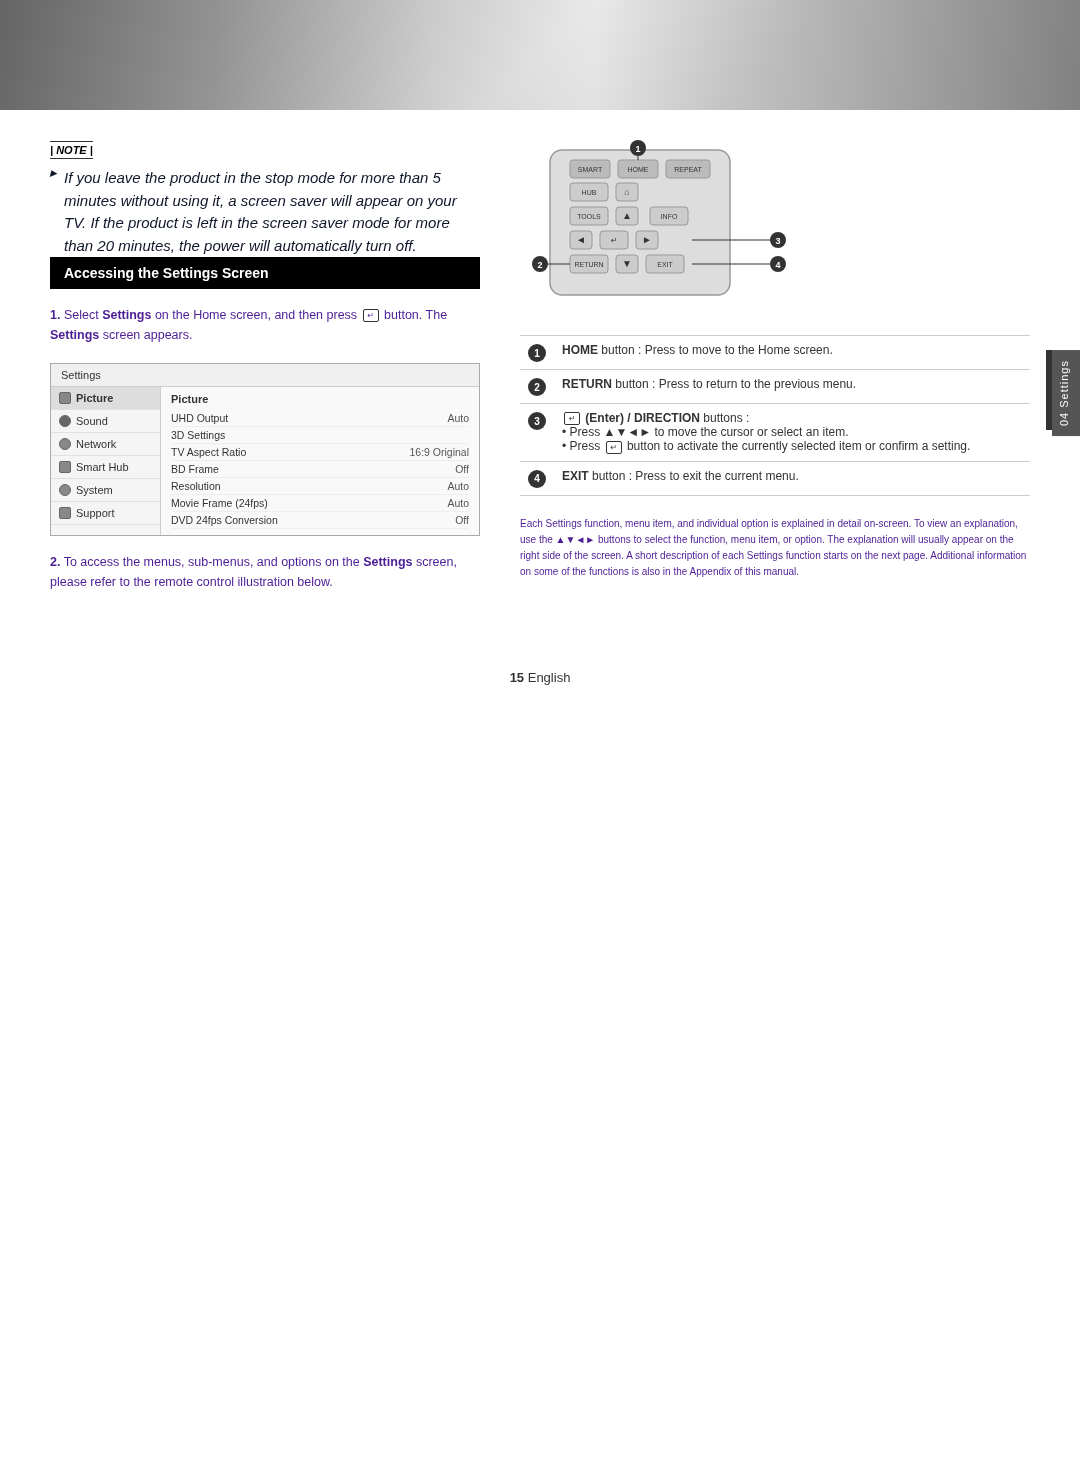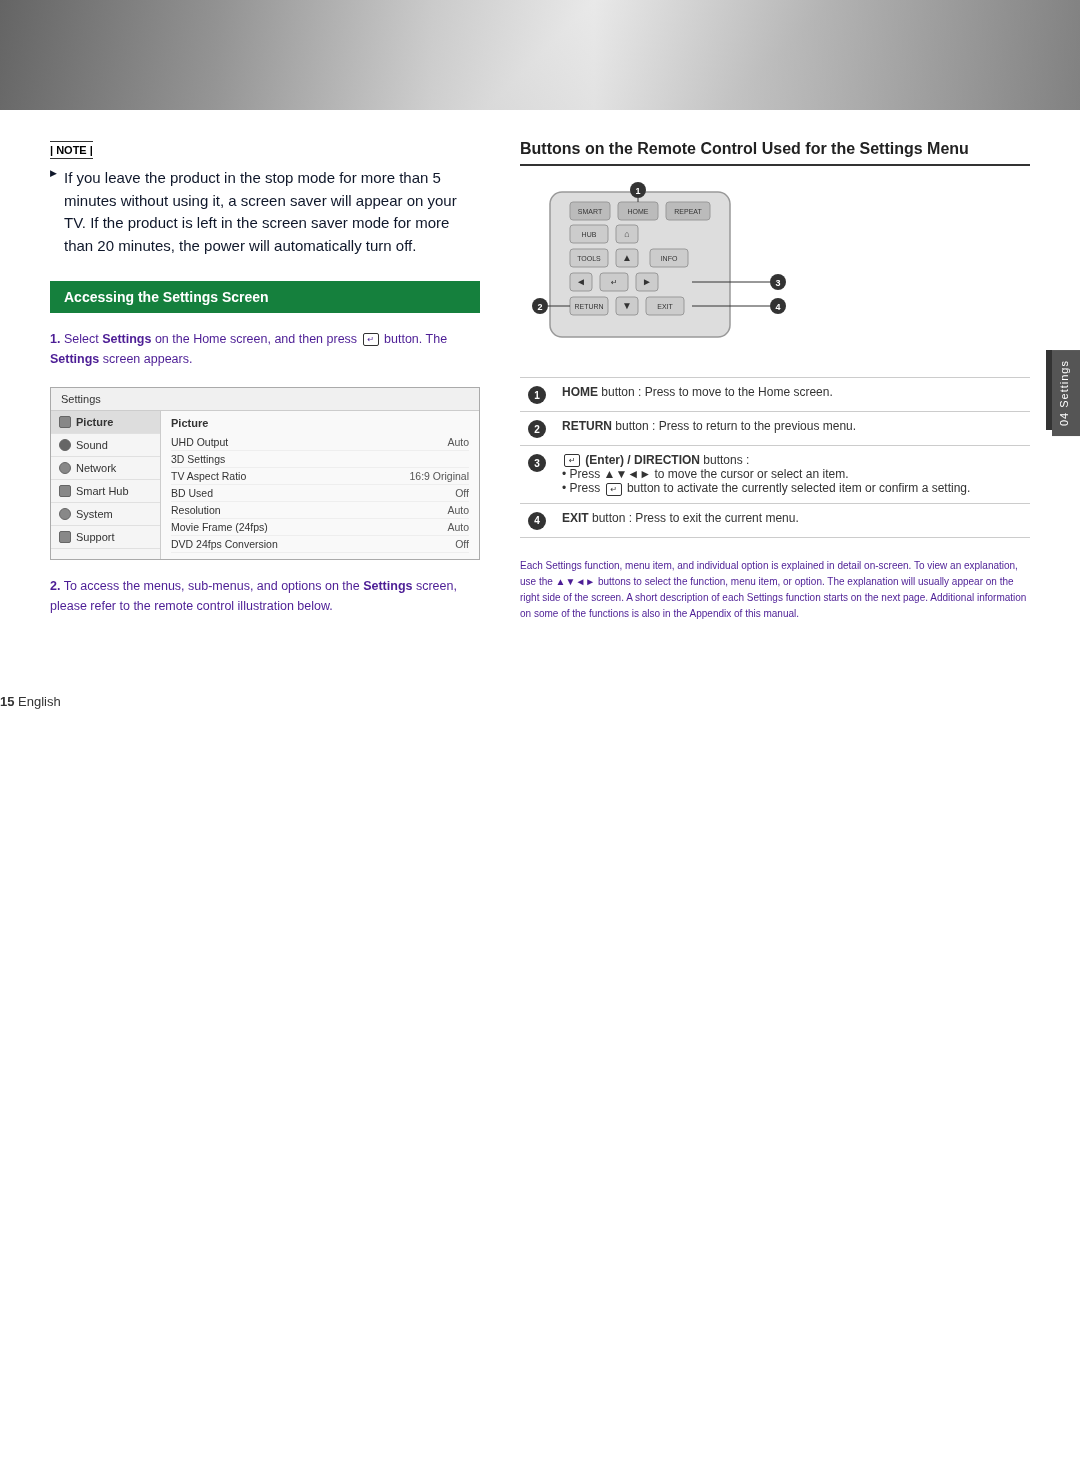--- a/index.html
+++ b/index.html
@@ -66,21 +66,21 @@
       max-width: 430px;
     }
 
     
     .right-col {
       flex: 1;
     }
 
     
     .note-section {
-      margin-bottom: 24px;
+      font-style: italic;
     }
     .note-label {
       font-size: 11px;
       font-weight: bold;
       border-top: 1px solid #333;
       border-bottom: 1px solid #333;
       padding: 2px 0;
       display: inline-block;
       margin-bottom: 8px;
     }
@@ -94,21 +94,21 @@
     .note-text::before {
       content: '▶';
       position: absolute;
       left: 0;
       top: 0;
       font-size: 9px;
     }
 
     
     .section-heading {
-      background: #15803d;
+      background: #000000;
       color: #fff;
       font-size: 14px;
       font-weight: bold;
       padding: 8px 14px;
       margin-bottom: 16px;
     }
 
     
     .step {
       margin-bottom: 18px;
@@ -263,20 +263,21 @@
       margin-bottom: 8px;
     }
     .detailed-text {
       font-size: 10px;
       color: #4c1d95;
       line-height: 1.6;
     }
 
     
     .page-number {
+      text-align: center;
       font-size: 13px;
       color: #333;
       margin-top: 30px;
       padding-bottom: 20px;
     }
   </style>
 </head>
 <body>
 
 <div class="header-banner"></div>
@@ -337,21 +338,21 @@
           </div>
           <div class="settings-row">
             <span>3D Settings</span>
             <span class="settings-row-value"></span>
           </div>
           <div class="settings-row">
             <span>TV Aspect Ratio</span>
             <span class="settings-row-value">16:9 Original</span>
           </div>
           <div class="settings-row">
-            <span>BD Used</span>
+            <span>BD Frame</span>
             <span class="settings-row-value">Off</span>
           </div>
           <div class="settings-row">
             <span>Resolution</span>
             <span class="settings-row-value">Auto</span>
           </div>
           <div class="settings-row">
             <span>Movie Frame (24fps)</span>
             <span class="settings-row-value">Auto</span>
           </div>
@@ -365,21 +366,20 @@
 
     <div class="step">
       <span style="font-weight:bold;">2.</span>
       To access the menus, sub-menus, and options on the <strong>Settings</strong> screen, please refer to the remote control illustration below.
     </div>
 
   </div>
 
   <div class="right-col">
 
-    <div class="right-section-title">Buttons on the Remote Control Used for the Settings Menu</div>
 
     <div class="remote-container">
       <svg class="remote-svg" viewBox="0 0 280 170" xmlns="http://www.w3.org/2000/svg">
 
         <rect x="30" y="10" width="180" height="145" rx="12" ry="12" fill="#ddd" stroke="#999" stroke-width="1.5"></rect>
 
         <rect x="50" y="20" width="40" height="18" rx="3" fill="#bbb" stroke="#999" stroke-width="1"></rect>
         <text x="70" y="32" font-size="7" text-anchor="middle" fill="#333" font-family="Arial">SMART</text>
         <rect x="98" y="20" width="40" height="18" rx="3" fill="#bbb" stroke="#999" stroke-width="1"></rect>
         <text x="118" y="32" font-size="7" text-anchor="middle" fill="#333" font-family="Arial">HOME</text>

